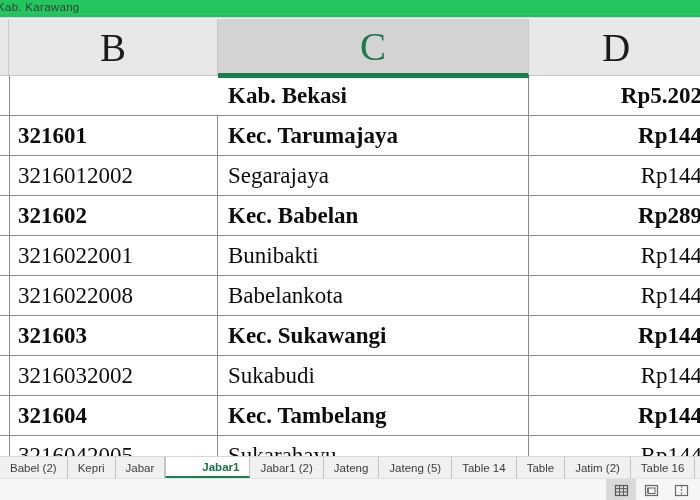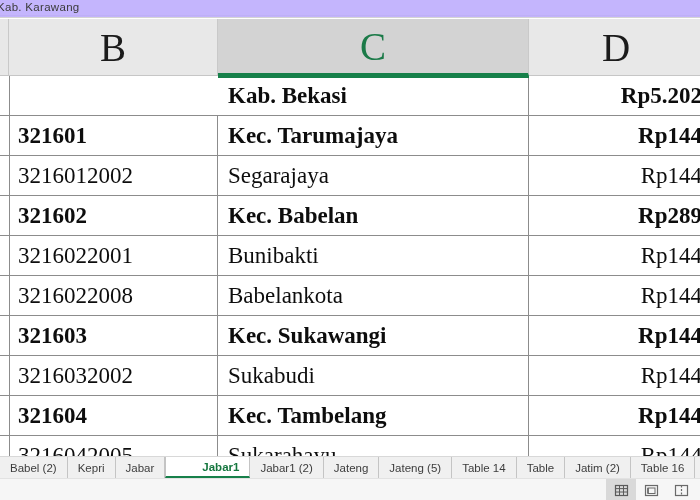--- a/index.html
+++ b/index.html
@@ -14,21 +14,21 @@
     position: relative;
     width: 700px; height: 500px;
     background: #ffffff;
   }
 
   
   .formula-bar {
     position: absolute;
     left: 0; top: 0;
     width: 700px; height: 18px;
-    background: #c4b5fd;
+    background: #22c55e;
     border-bottom: 1px solid #d4d4d4;
     overflow: hidden;
   }
   .formula-bar .fx-text {
     position: absolute;
     left: -3px; top: 1px;
     font-size: 11.5px;
     color: #3b3b3b;
     letter-spacing: 0.3px;
     white-space: nowrap;

